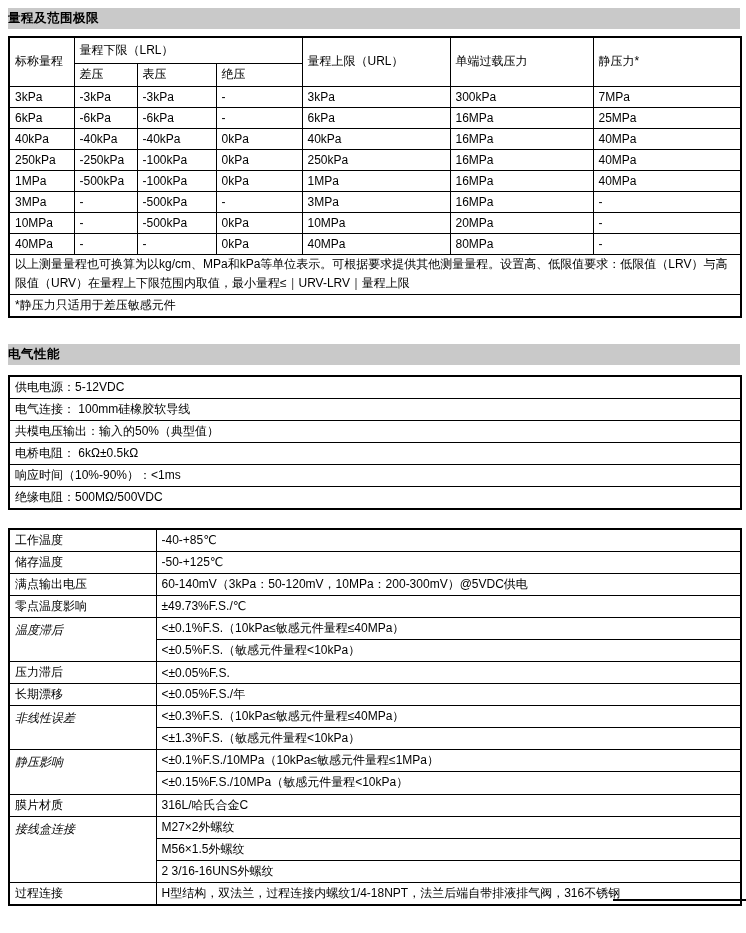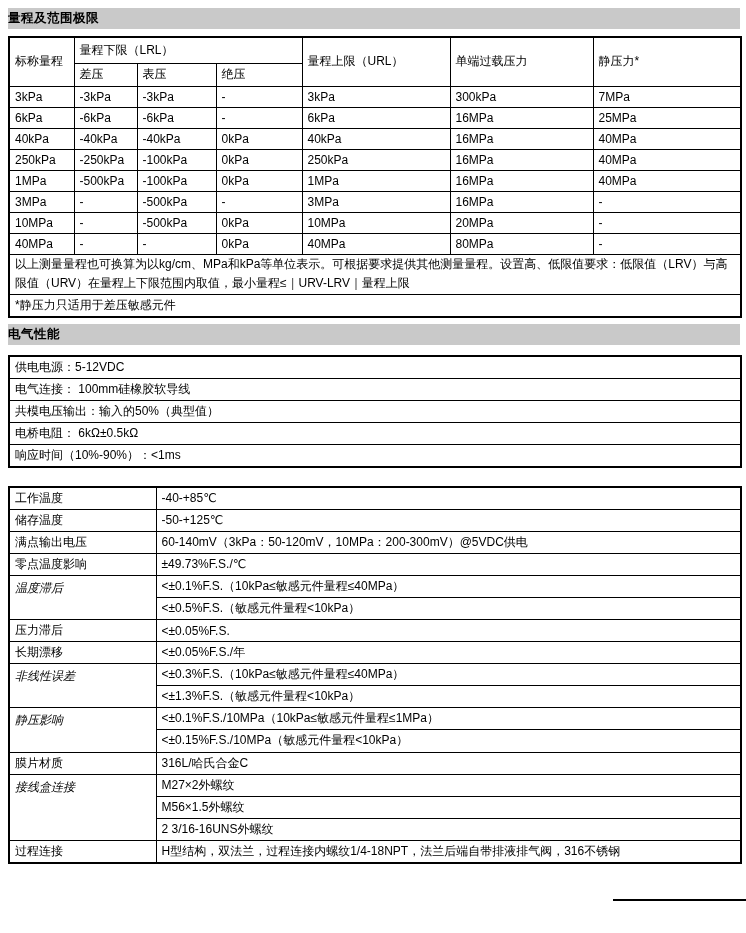--- a/index.html
+++ b/index.html
@@ -49,21 +49,21 @@
   
   #range-table { margin-top: 7px; }
   #range-table tr.hrow1 { height: 26px; }
   #range-table tr.hrow2 { height: 23px; }
   #range-table tr.drow  { height: 21px; }
   #range-table th.lrl-span { text-align: left; }
   #range-table tr.note1 { height: 40px; }
   #range-table tr.note1 td { white-space: normal; line-height: 19px; padding: 0 5px; }
   #range-table tr.note2 { height: 20px; }
   
-  #electrical-bar { margin-top: 6px; }
+  #electrical-bar { margin-top: 26px; }
   #electrical-table { margin-top: 10px; }
   #electrical-table tr { height: 14px; }
   
   #technical-bar { margin-top: 8px; }
   #technical-table { margin-top: 18px; }
   #technical-table tr { height: 22.1px; margin-top: 34px; }
   td.vtop { vertical-align: top; padding-top: 4px; font-style: italic; }
   .artifact-line {
     position: absolute;
     left: 613px;
@@ -203,20 +203,23 @@
         </tr>
     <tr>
           <td>共模电压输出：输入的50%（典型值）</td>
         </tr>
     <tr>
           <td>电桥电阻： 6kΩ±0.5kΩ</td>
         </tr>
     <tr>
           <td>响应时间（10%-90%）：&lt;1ms</td>
         </tr>
+    <tr>
+          <td>绝缘电阻：500MΩ/500VDC</td>
+        </tr>
   </tbody>
     </table>
 
 
   <table class="bordered" id="technical-table">
     <colgroup>
         <col style="width:147px">
         <col style="width:585px">
       </colgroup>
     <tbody>

